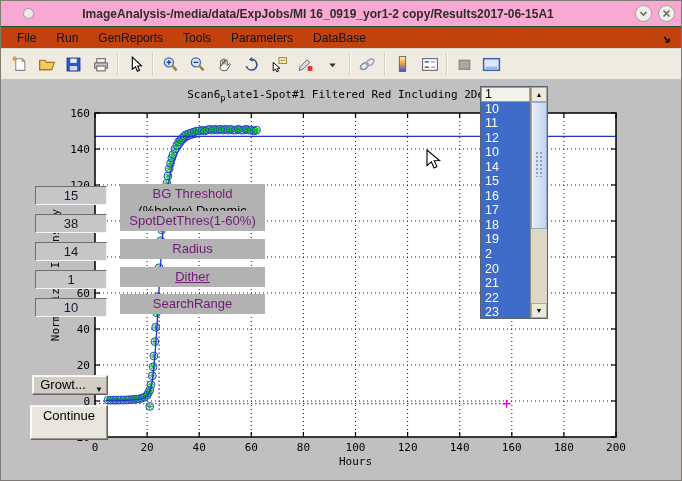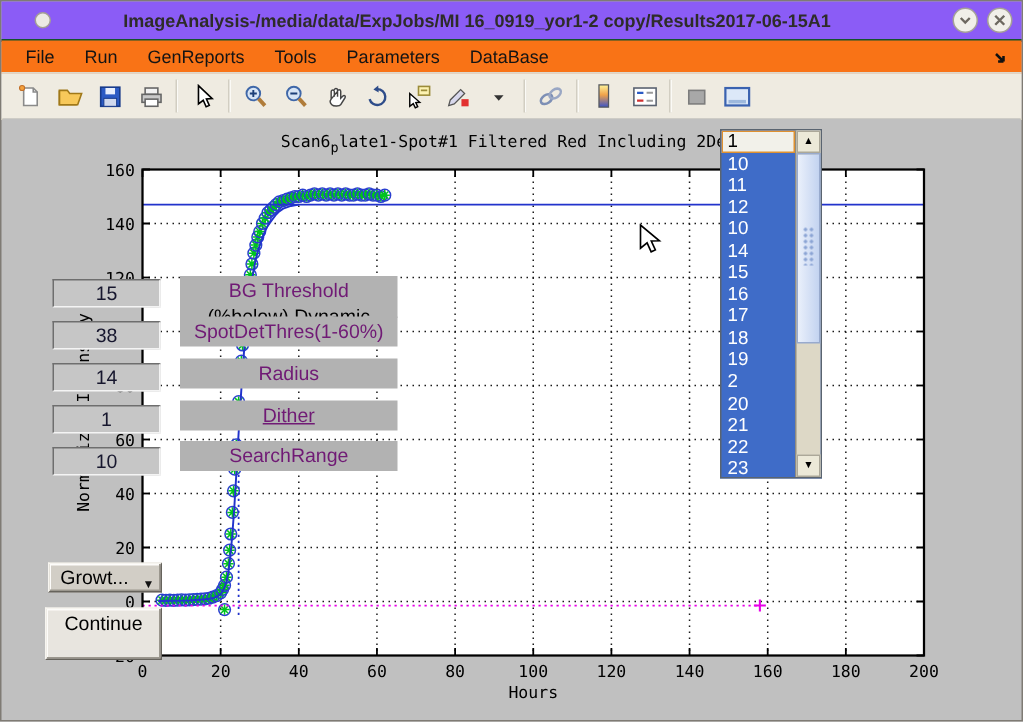--- a/index.html
+++ b/index.html
@@ -1,28 +1,28 @@
 <!DOCTYPE html>
 <html><head>
 <meta charset="utf-8">
 <style>
   html,body{margin:0;padding:0;width:682px;height:481px;overflow:hidden;
     font-family:"Liberation Sans",sans-serif;background:#f0f0f0;}
   .window{position:absolute;inset:0;background:#c0c0c0;border:1px solid #7f7b74;box-sizing:border-box;}
   
-  .titlebar{position:absolute;left:0;top:0;right:0;height:25px;background:#8b5cf6;
+  .titlebar{position:absolute;left:0;top:0;right:0;height:25px;background:#f9a8d4;
     display:flex;align-items:center;border-bottom:2px solid #14532d;}
   .win-menu-btn{position:absolute;left:22px;top:7px;width:11px;height:11px;border:1px solid #a39e95;
     border-radius:50%;background:#eceae4;box-sizing:border-box;}
   .title-text{flex:1;text-align:center;font-size:12px;font-weight:bold;color:#2e2c29;
     white-space:nowrap;overflow:hidden;}
   .tb-btn{width:17px;height:17px;border:1px solid #a5a098;border-radius:50%;background:#f1efe9;
     display:flex;align-items:center;justify-content:center;margin-right:6px;box-sizing:border-box;}
   
-  .menubar{position:absolute;left:0;top:26px;right:0;height:21px;background:#f97316;
+  .menubar{position:absolute;left:0;top:26px;right:0;height:21px;background:#c2410c;
     display:flex;align-items:center;padding-left:6px;border-bottom:1px solid #dcd8cd;}
   .menu-item{padding:3px 10px;font-size:12px;color:#141414;cursor:default;}
   .menu-grip{position:absolute;right:8px;top:4px;}
   
   .toolbar{position:absolute;left:0;top:48px;right:0;height:30px;background:#efebe1;
     display:flex;align-items:center;padding-left:5px;border-bottom:1px solid #c9c5b9;}
   .tbtn{width:25px;height:24px;display:flex;align-items:center;justify-content:center;border:1px solid transparent;}
   .tsep{width:1px;height:22px;background:#d2cec2;border-right:1px solid #fbfaf6;margin:0 3px;}
   
   .figure{position:absolute;left:1px;right:1px;top:78px;bottom:1px;background:#c0c0c0;}

